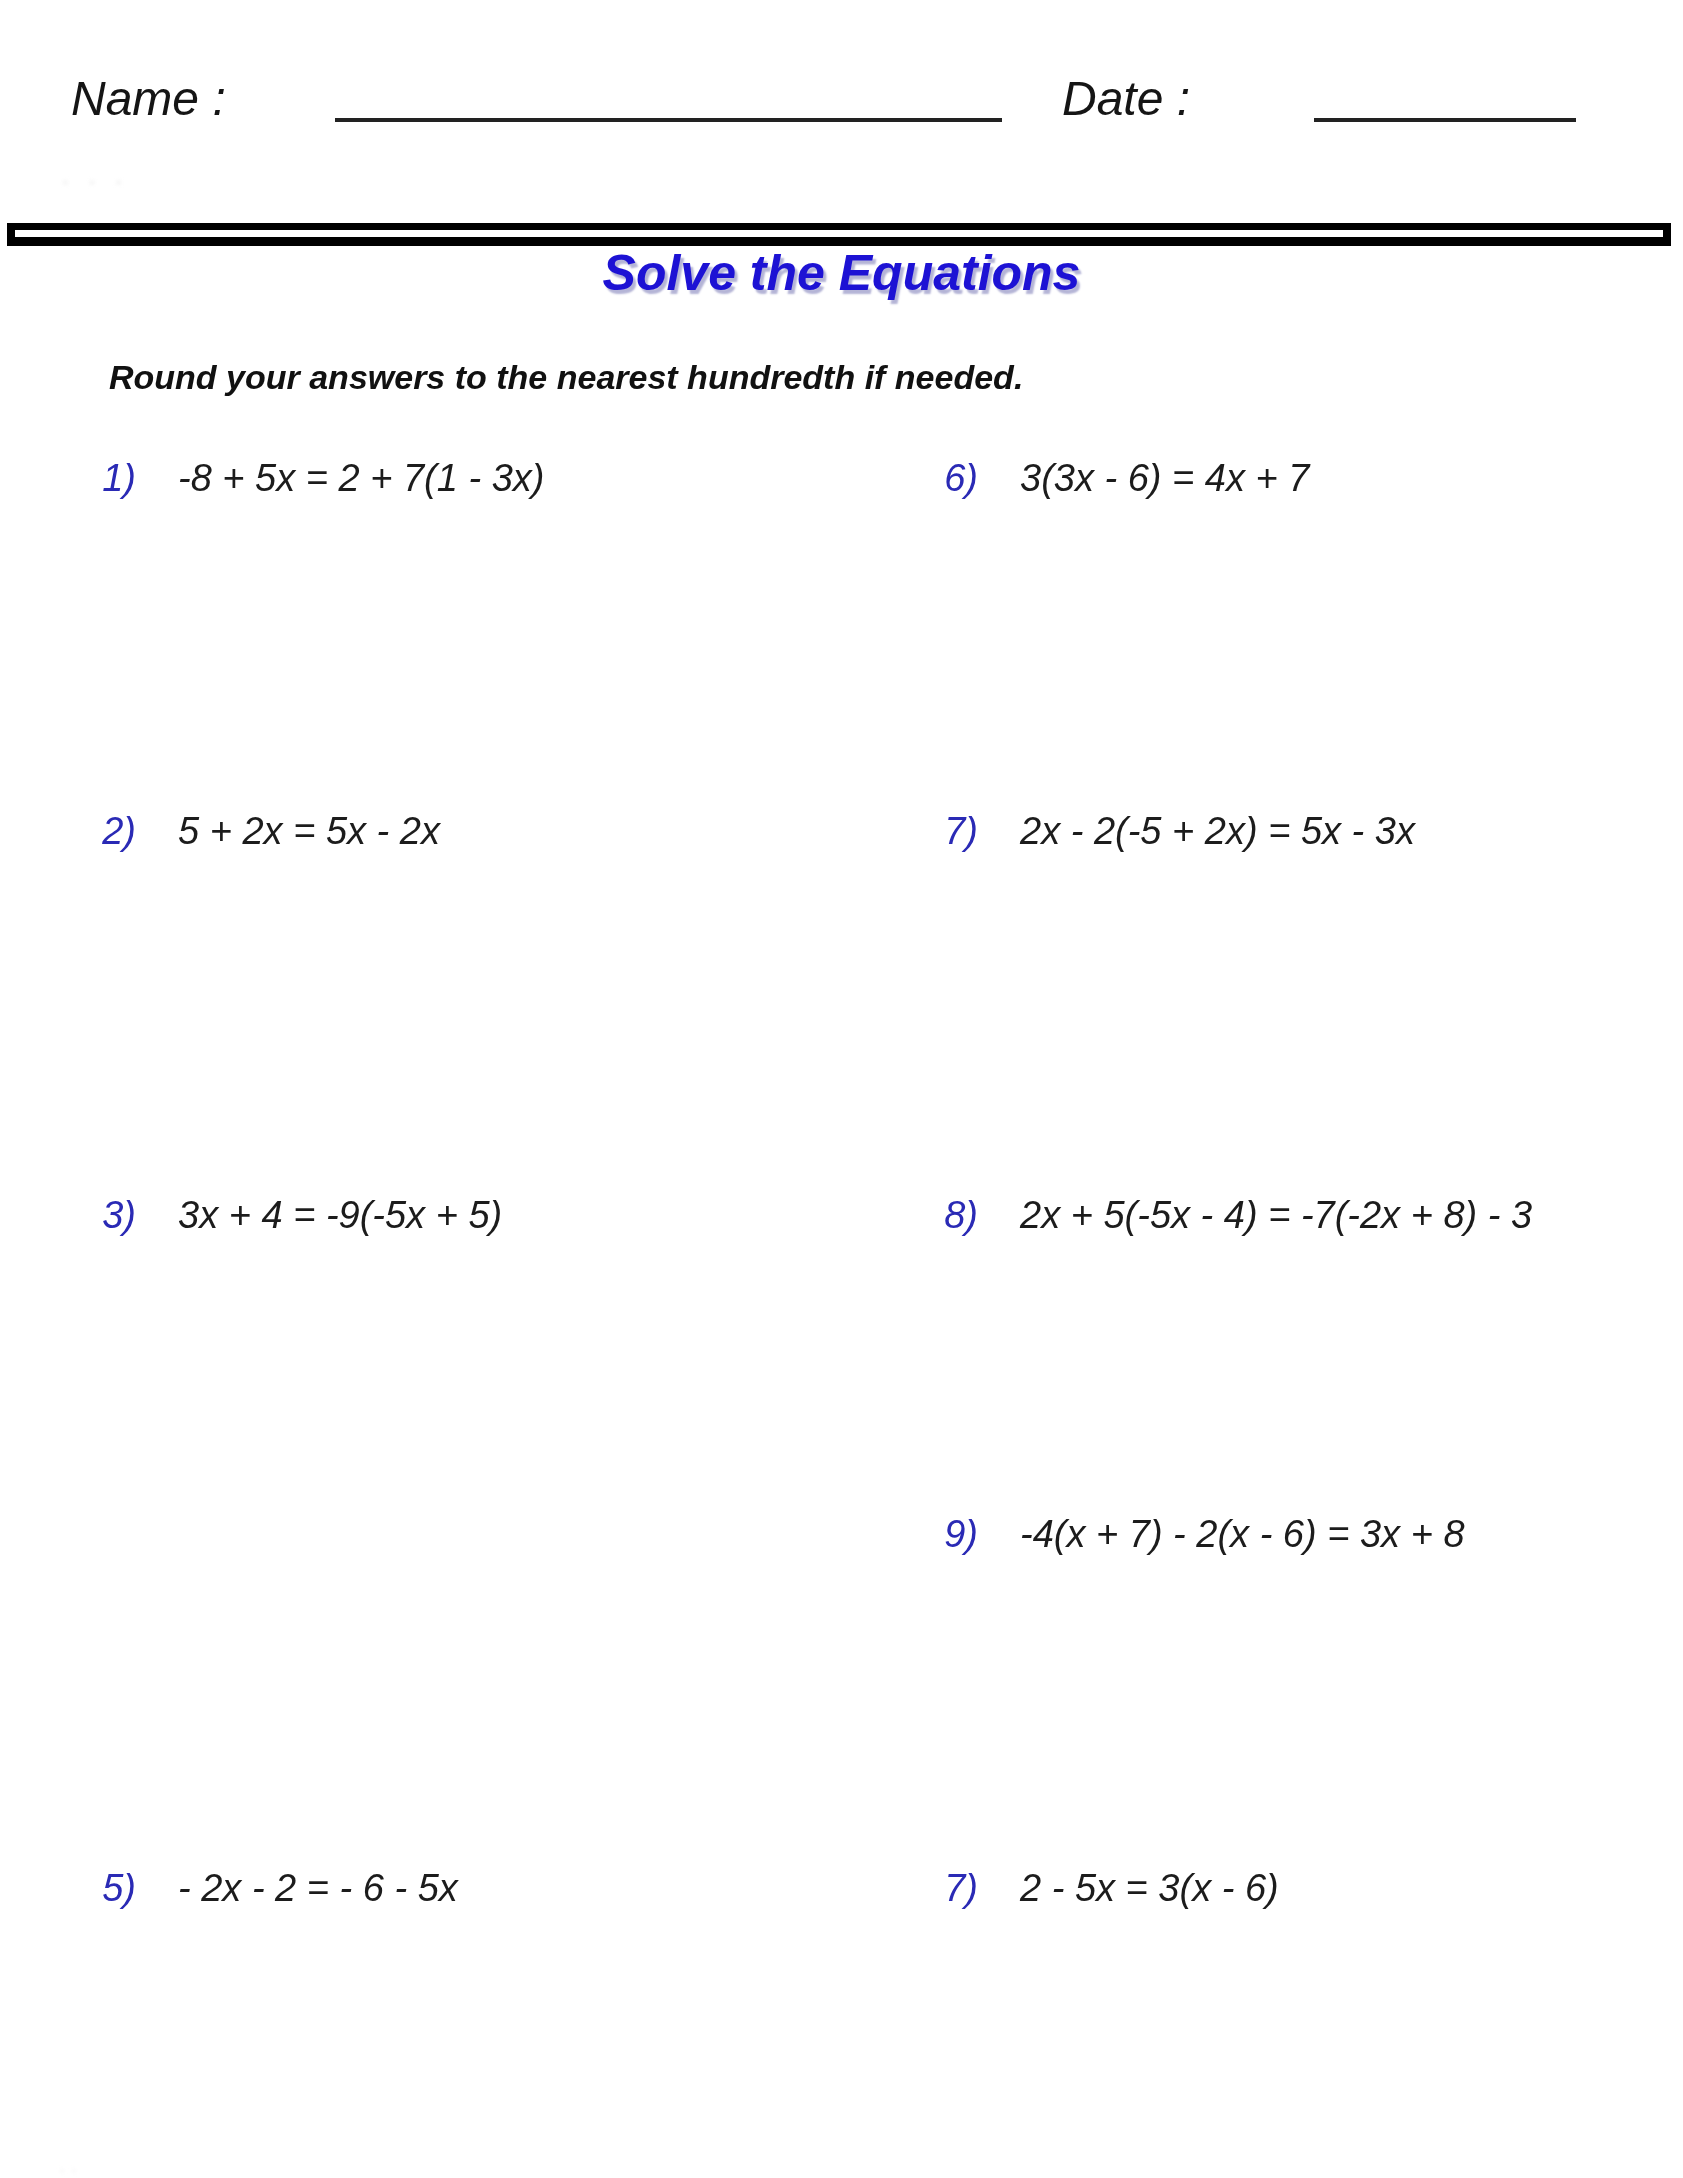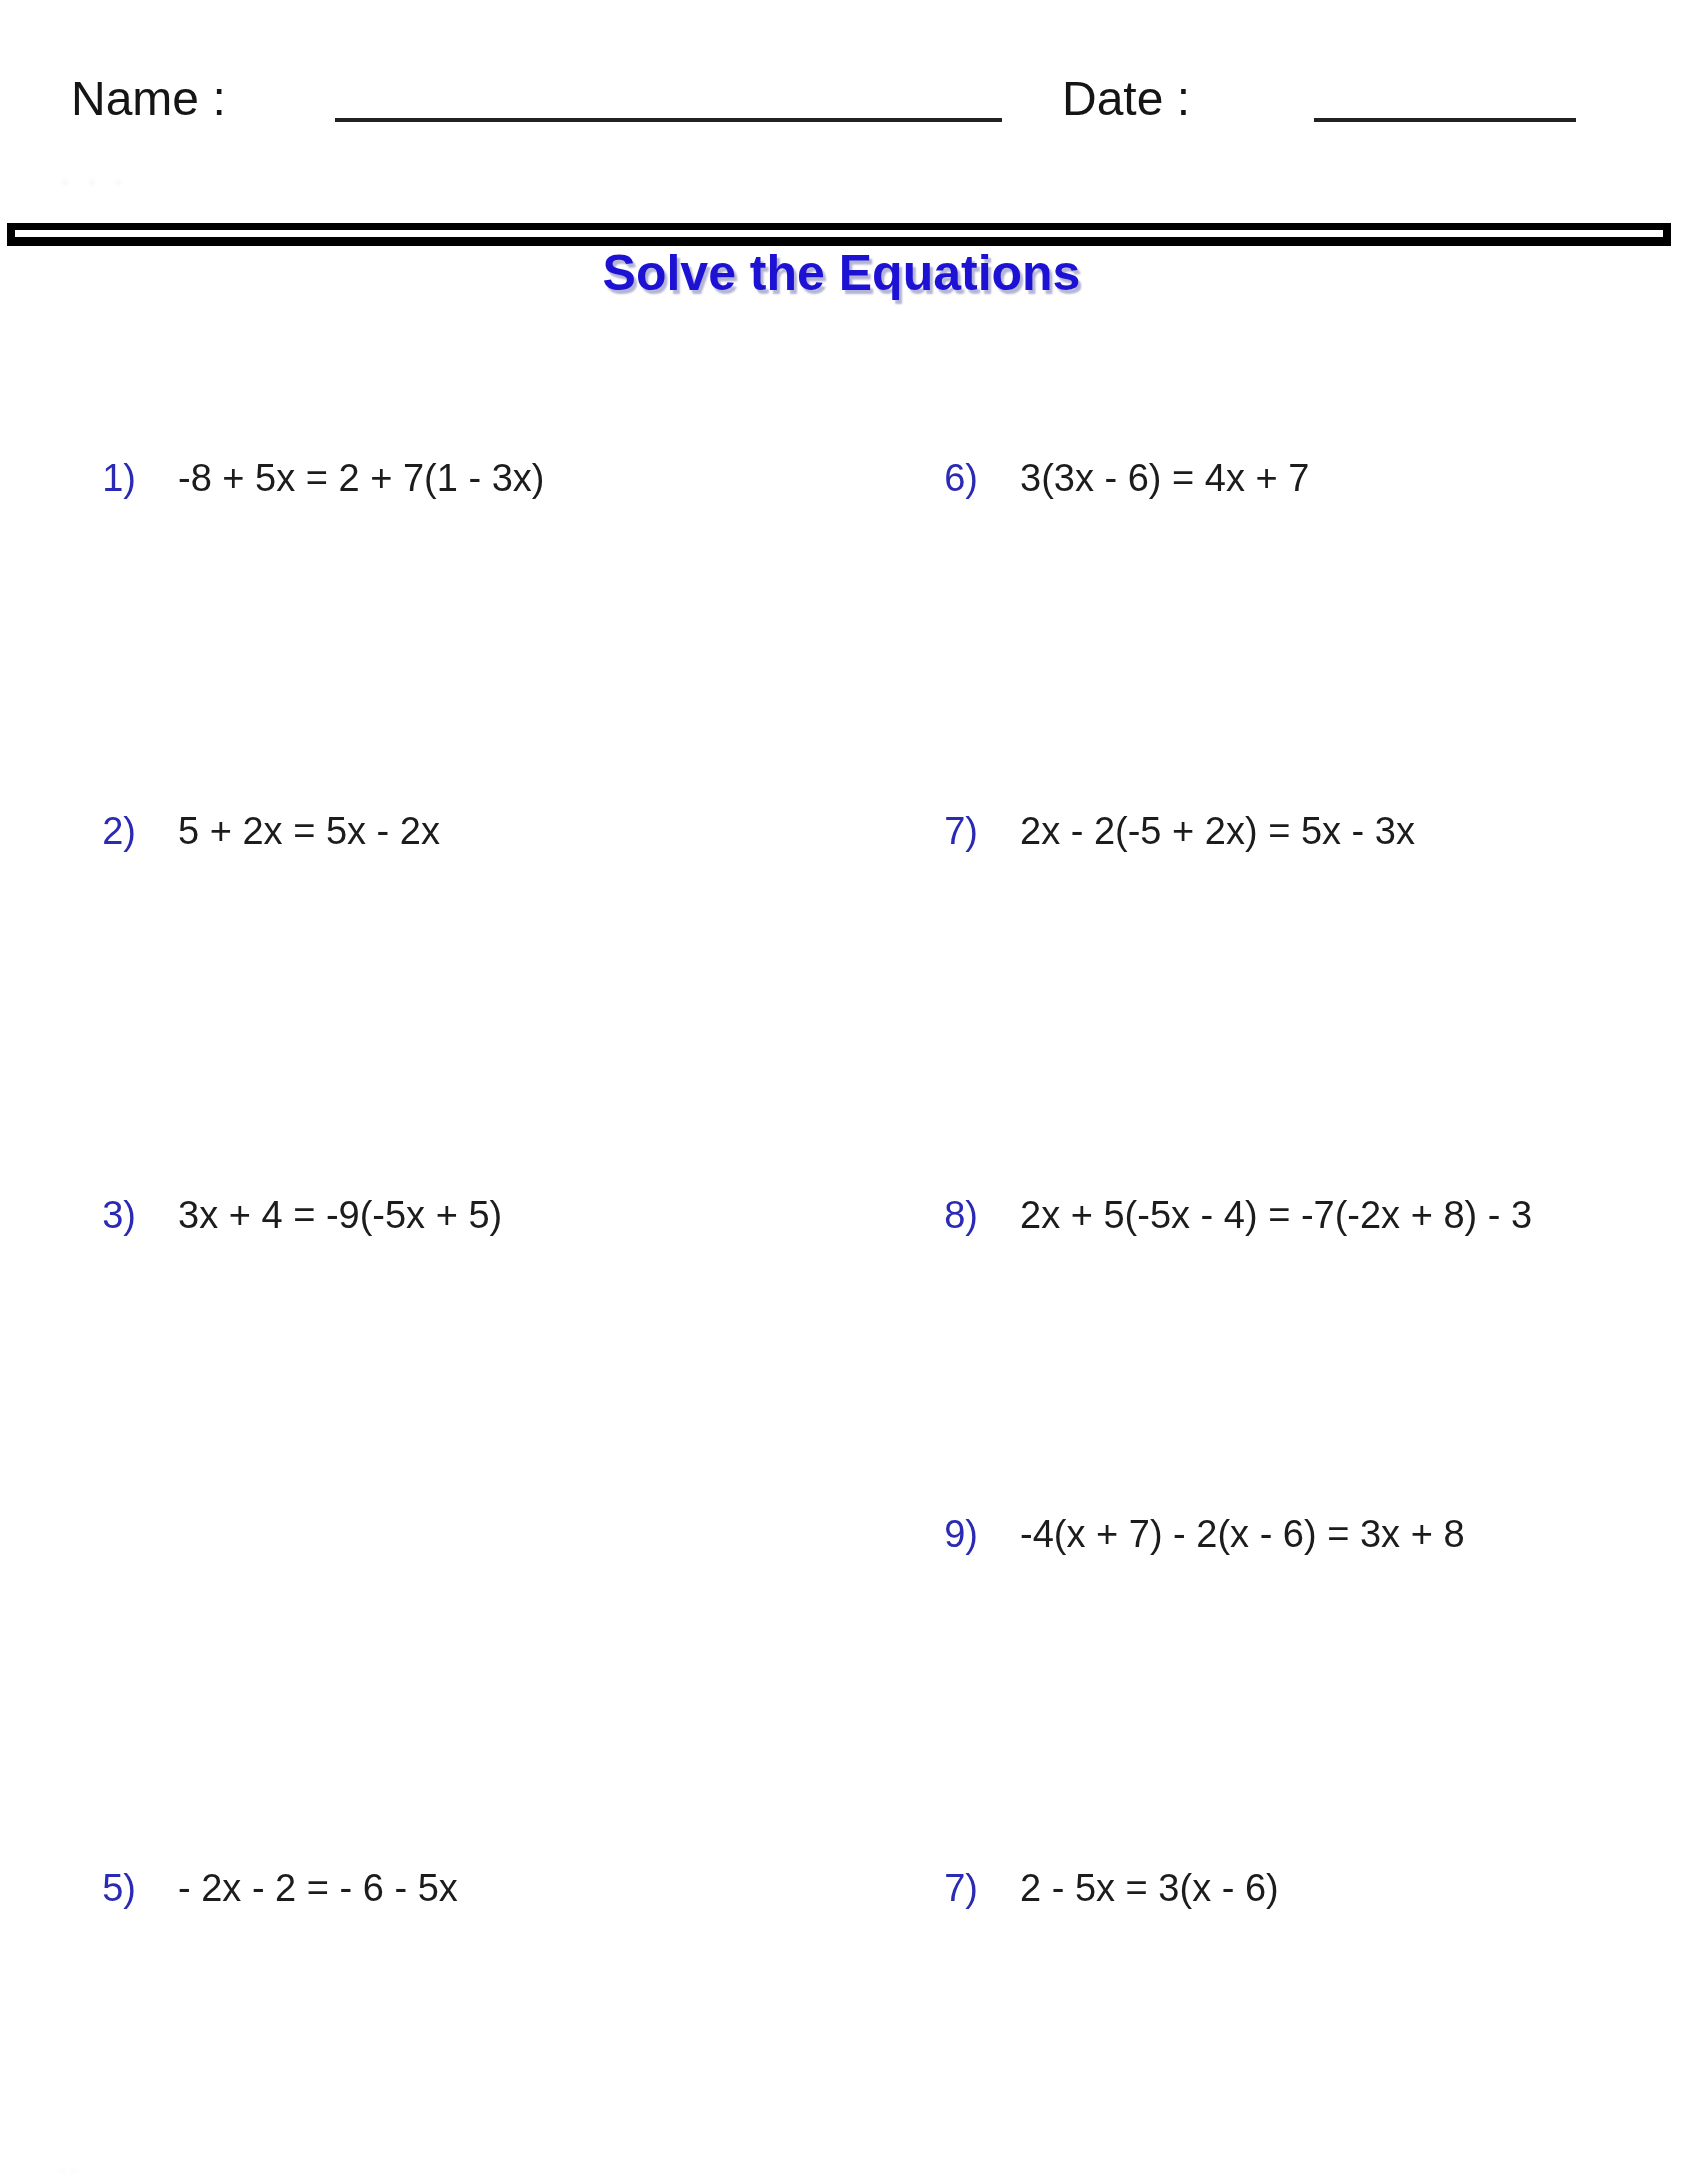--- a/index.html
+++ b/index.html
@@ -8,20 +8,21 @@
     background: #ffffff;
   }
   .page {
     position: relative;
     width: 1677px;
     height: 2178px;
     background: #ffffff;
     font-family: "Liberation Sans", "DejaVu Sans", sans-serif;
     color: var(--text-black, #1a1a1a);
     overflow: hidden;
+    font-style: italic;
   }
 
   
   .name-label {
     position: absolute;
     left: 71px;
     top: 75px;
     font-size: 48px;
     line-height: 1;
     color: #151515;
@@ -139,20 +140,21 @@
   <div class="name-line"></div>
   <span class="date-label">Date :</span>
   <div class="date-line"></div>
 
   <div class="artifact artifact-top">···</div>
 
   <div class="double-rule"></div>
 
   <h1 class="title">Solve the Equations</h1>
 
+  <p class="instruction">Round your answers to the nearest hundredth if needed.</p>
 
   <div class="problem col-left row-1">
     <span class="pnum">1)</span><span class="peq">-8 + 5x = 2 + 7(1 - 3x)</span>
   </div>
   <div class="problem col-left row-2">
     <span class="pnum">2)</span><span class="peq">5 + 2x = 5x - 2x</span>
   </div>
   <div class="problem col-left row-3">
     <span class="pnum">3)</span><span class="peq">3x + 4 = -9(-5x + 5)</span>
   </div>

